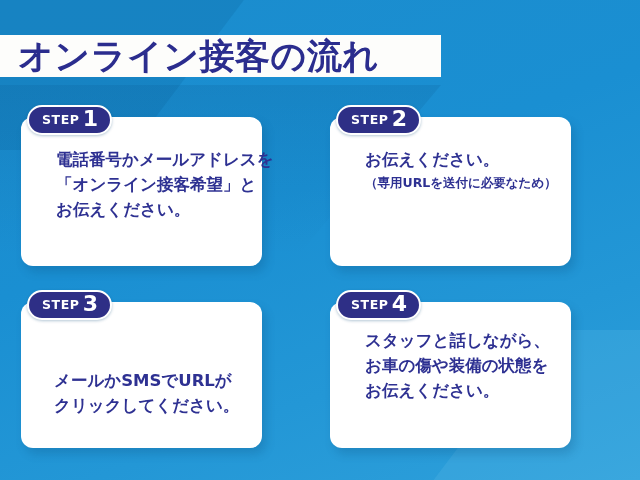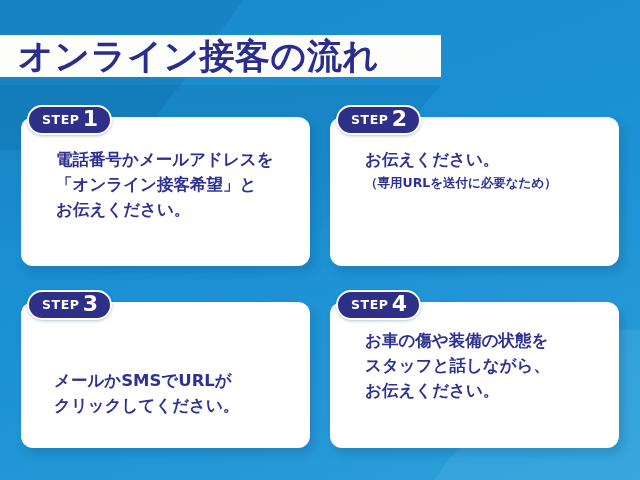--- a/index.html
+++ b/index.html
@@ -83,21 +83,21 @@
     position: absolute;
     left: 21px;
     top: 117px;
     width: 598px;
     height: 331px;
     z-index: 5;
   }
 
   .card {
     position: absolute;
-    width: 289px;
+    width: 241px;
     background: #ffffff;
     border-radius: 12px;
     box-shadow: 4px 6px 10px rgba(8, 70, 115, 0.22);
   }
   .card.r1 { top: 0; height: 149px; }
   .card.r2 { top: 185px; height: 146px; }
   .card.c1 { left: 0; }
   .card.c2 { left: 309px; }
 
   .badge {
@@ -209,20 +209,20 @@
         <div class="line">クリックしてください。</div>
       </div>
     </div>
 
     <div class="card r2 c2">
       <div class="badge">
         <span class="step-word">STEP</span>
         <span class="step-num">4</span>
       </div>
       <div class="card-body">
+        <div class="line">スタッフと話しながら、</div>
         <div class="line">お車の傷や装備の状態を</div>
-        <div class="line">スタッフと話しながら、</div>
         <div class="line">お伝えください。</div>
       </div>
     </div>
 
   </div>
 </div>
 
 </body></html>

